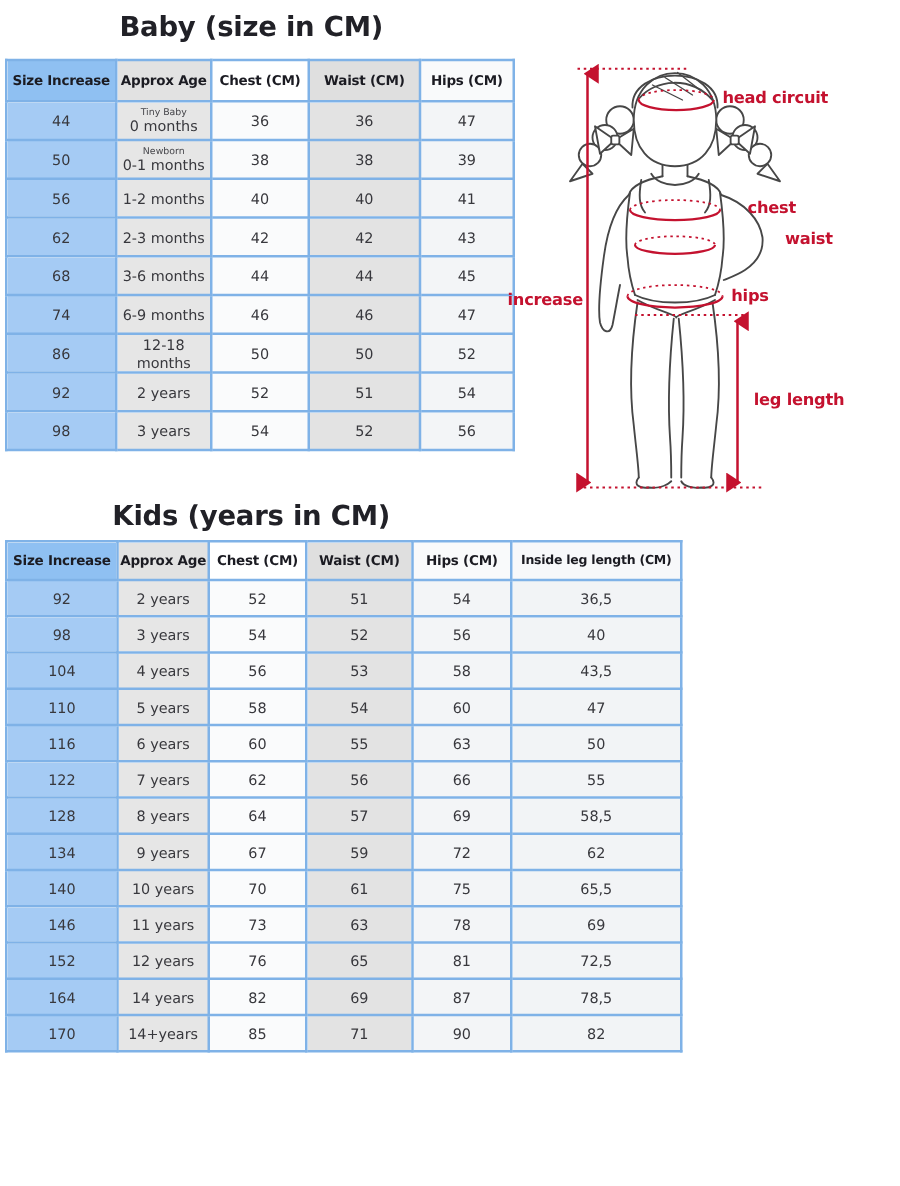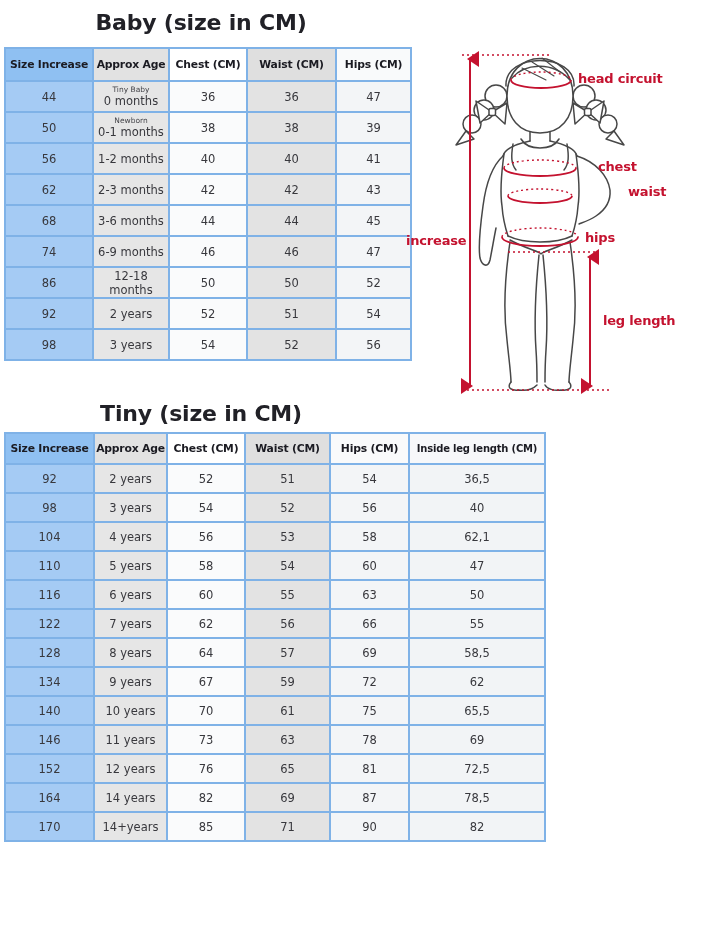--- a/index.html
+++ b/index.html
@@ -250,21 +250,21 @@
     </svg>
 
     <div class="fig-label lbl-head">head circuit</div>
     <div class="fig-label lbl-chest">chest</div>
     <div class="fig-label lbl-waist">waist</div>
     <div class="fig-label lbl-increase">increase</div>
     <div class="fig-label lbl-hips">hips</div>
     <div class="fig-label lbl-leg">leg length</div>
   </div>
 
-  <div class="title kids-title">Tiny (size in CM)</div>
+  <div class="title kids-title">Kids (years in CM)</div>
 
   <table class="size-table kids">
       <thead>
         <tr>
           <th class="c0">Size Increase</th>
           <th class="c1">Approx Age</th>
           <th class="c2">Chest (CM)</th>
           <th class="c3">Waist (CM)</th>
           <th class="c4">Hips (CM)</th>
           <th class="c5">Inside leg length (CM)</th>
@@ -286,21 +286,21 @@
           <td class="c3">52</td>
           <td class="c4">56</td>
           <td class="c5">40</td>
         </tr>
         <tr>
           <td class="c0">104</td>
           <td class="c1">4 years</td>
           <td class="c2">56</td>
           <td class="c3">53</td>
           <td class="c4">58</td>
-          <td class="c5">62,1</td>
+          <td class="c5">43,5</td>
         </tr>
         <tr>
           <td class="c0">110</td>
           <td class="c1">5 years</td>
           <td class="c2">58</td>
           <td class="c3">54</td>
           <td class="c4">60</td>
           <td class="c5">47</td>
         </tr>
         <tr>

